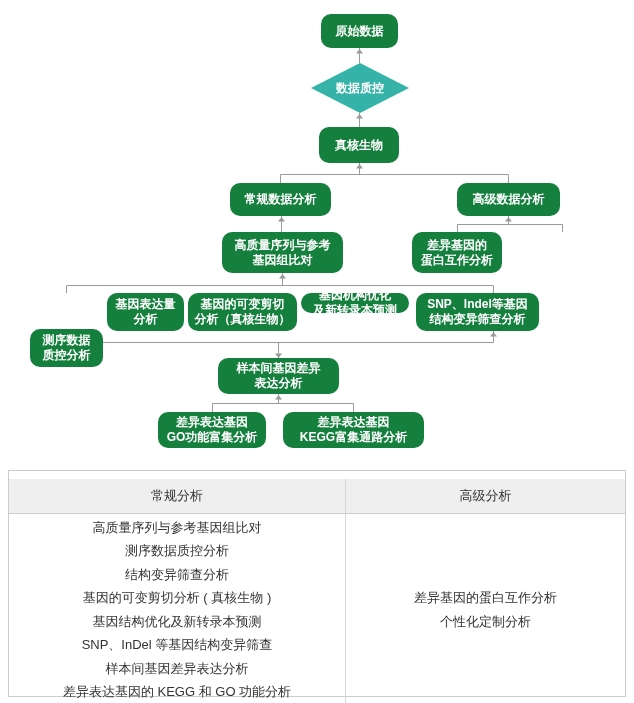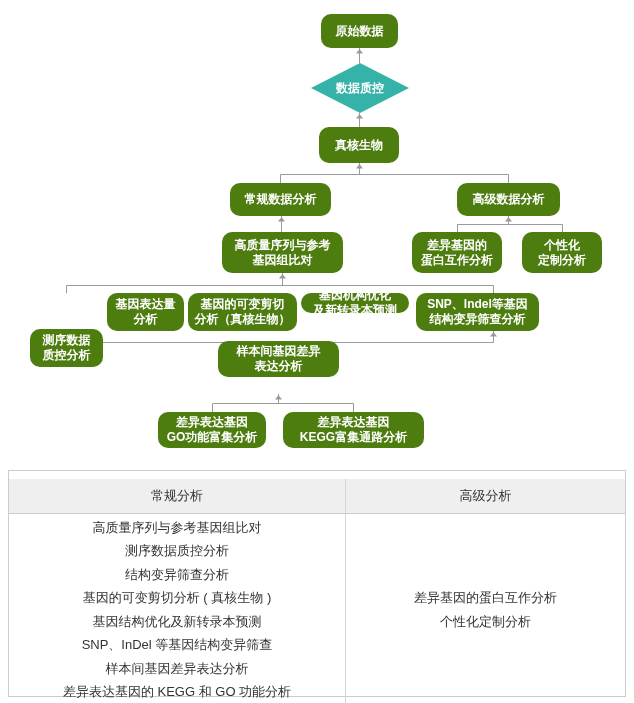--- a/index.html
+++ b/index.html
@@ -3,21 +3,21 @@
 <meta charset="utf-8">
 <style>
   html,body { margin:0; padding:0; }
   body {
     width:634px; height:703px; position:relative; background:#ffffff;
     font-family:"Liberation Sans", sans-serif; overflow:hidden;
   }
   .flowchart { position:absolute; left:0; top:0; width:634px; height:470px; }
   .connectors { position:absolute; left:0; top:0; }
   .node {
-    position:absolute; background:#4d7c0f; color:#ffffff;
+    position:absolute; background:#15803d; color:#ffffff;
     border-radius:10px; display:flex; align-items:center; justify-content:center;
     text-align:center; font-size:12px; font-weight:bold; line-height:15px;
     white-space:pre-line; box-sizing:border-box; padding:2px 4px;
   }
   .node.diamond {
     background:#35b3a9; border-radius:0;
     clip-path:polygon(50% 0, 100% 50%, 50% 100%, 0 50%);
   }
   
   .n-raw       { left:321px; top:14px;  width:77px;  height:34px; }
@@ -26,21 +26,21 @@
   .n-regular   { left:230px; top:183px; width:101px; height:33px; }
   .n-advanced  { left:457px; top:183px; width:103px; height:33px; }
   .n-align     { left:222px; top:232px; width:121px; height:41px; }
   .n-ppi       { left:412px; top:232px; width:90px;  height:41px; }
   .n-custom    { left:522px; top:232px; width:80px;  height:41px; }
   .n-seqqc     { left:30px;  top:293px; width:73px;  height:38px;margin-top:36px; }
   .n-expr      { left:107px; top:293px; width:77px;  height:38px; }
   .n-splice    { left:188px; top:293px; width:109px; height:38px; }
   .n-struct    { left:301px; top:293px; width:108px; height:20px; }
   .n-snp       { left:416px; top:293px; width:123px; height:38px; }
-  .n-diffexpr  { left:218px; top:341px; width:121px; height:36px; }
+  .n-diffexpr  { left:218px; top:358px; width:121px; height:36px; }
   .n-go        { left:158px; top:412px; width:108px; height:36px; }
   .n-kegg      { left:283px; top:412px; width:141px; height:36px; }
 
   
   .analysis-table {
     position:absolute; left:8px; top:470px; width:618px; height:227px;
     border:1px solid #cccccc; box-sizing:border-box; background:#ffffff;
     font-size:13px; color:#333333;
   }
   .t-header { display:flex; height:34px; background:#efefef; border-bottom:1px solid #cccccc;margin-top:8px; }
@@ -91,22 +91,20 @@
 
   <div class="node n-raw">原始数据</div>
   <div class="node diamond n-qc">数据质控</div>
   <div class="node n-postqc">真核生物</div>
   <div class="node n-regular">常规数据分析</div>
   <div class="node n-advanced">高级数据分析</div>
   <div class="node n-align">高质量序列与参考
 基因组比对</div>
   <div class="node n-ppi">差异基因的
 蛋白互作分析</div>
-  <div class="node n-custom">个性化
-定制分析</div>
   <div class="node n-seqqc">测序数据
 质控分析</div>
   <div class="node n-expr">基因表达量
 分析</div>
   <div class="node n-splice">基因的可变剪切
 分析（真核生物）</div>
   <div class="node n-struct">基因机构优化
 及新转录本预测</div>
   <div class="node n-snp">SNP、Indel等基因
 结构变异筛查分析</div>

